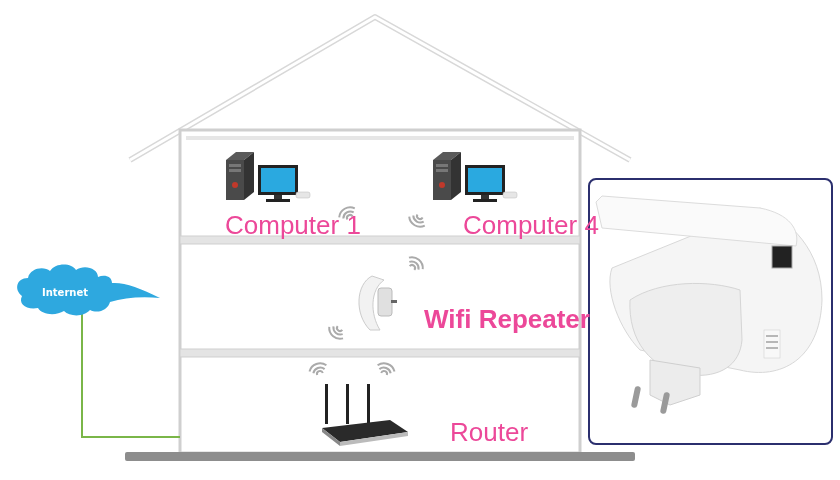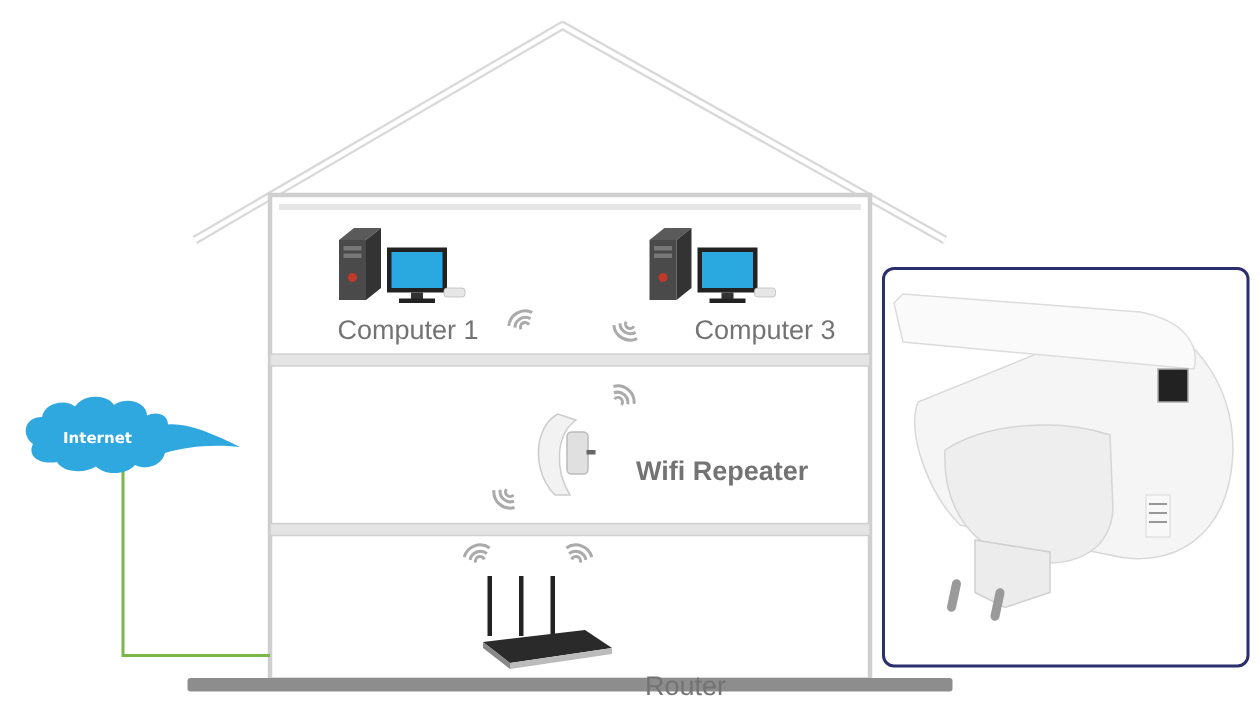--- a/index.html
+++ b/index.html
@@ -1,18 +1,18 @@
 <!DOCTYPE html>
 <html><head>
 <meta charset="utf-8">
 <style>
   html, body { margin:0; padding:0; background:#ffffff; }
   body { width:840px; height:480px; position:relative; overflow:hidden; font-family:"Liberation Sans", sans-serif; }
   svg { position:absolute; left:0; top:0; }
-  .label { position:absolute; font-family:"Liberation Sans", sans-serif; color:#737373; font-size:18px; white-space:nowrap; }
+  .label { position:absolute; font-family:"Liberation Sans", sans-serif; color:#ec4899; font-size:26px; white-space:nowrap; }
   .cloud-label { position:absolute; font-family:"DejaVu Sans", sans-serif; font-size:10px; font-weight:bold; color:#ffffff; }
   .photo-frame { position:absolute; left:588px; top:178px; width:241px; height:263px; border:2px solid #2b2f6e; border-radius:8px; background:#fff; }
 </style>
 </head>
 <body>
 
 <svg width="840" height="480" viewBox="0 0 840 480">
 
   <g>
     <polyline points="130,160 375,17 630,160" fill="none" stroke="#d8d8d8" stroke-width="6" stroke-linejoin="round"></polyline>
@@ -140,15 +140,15 @@
     <line x1="766" y1="336" x2="778" y2="336" stroke="#777" stroke-width="1"></line>
     <line x1="766" y1="342" x2="778" y2="342" stroke="#777" stroke-width="1"></line>
     <line x1="766" y1="348" x2="778" y2="348" stroke="#777" stroke-width="1"></line>
     <rect x="633" y="386" width="6" height="22" rx="3" fill="#9a9a9a" transform="rotate(12 636 397)"></rect>
     <rect x="662" y="392" width="6" height="22" rx="3" fill="#9a9a9a" transform="rotate(12 665 403)"></rect>
   </g>
 </svg>
 
 <div class="cloud-label" style="left:42px; top:287px;">Internet</div>
 <div class="label" style="left:225px; top:210px;">Computer 1</div>
-<div class="label" style="left:463px; top:210px;">Computer 3</div>
+<div class="label" style="left:463px; top:210px;">Computer 4</div>
 <div class="label" style="left:424px; top:304px;font-weight:bold;">Wifi Repeater</div>
-<div class="label" style="left:430px; top:417px;margin-top:30px;">Router</div>
+<div class="label" style="left:450px; top:417px;">Router</div>
 
 </body></html>

